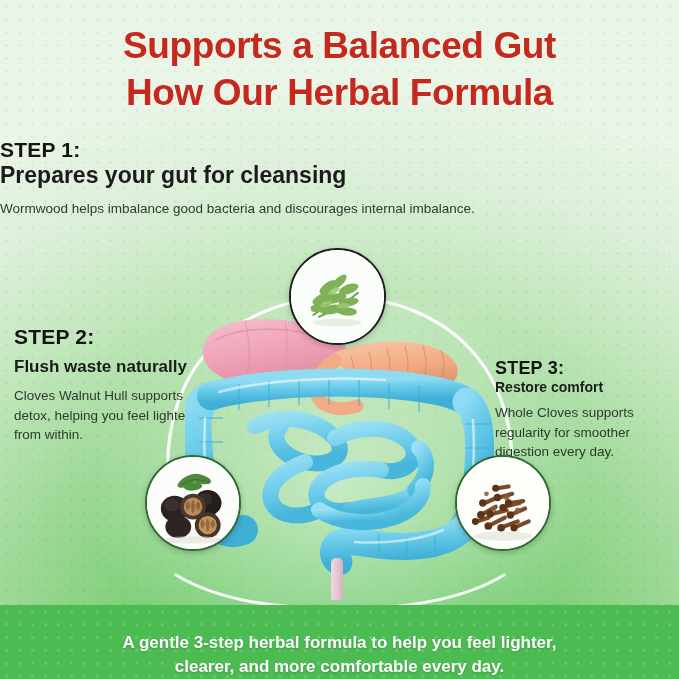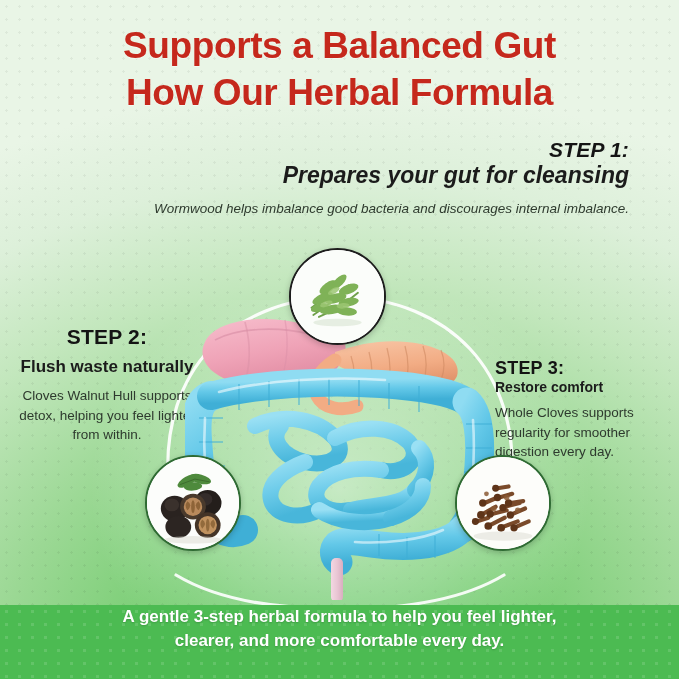--- a/index.html
+++ b/index.html
@@ -64,33 +64,32 @@
   .step-body {
     color: #2e3a2e;
     font-weight: normal;
   }
 
   .step1 {
     position: absolute;
     top: 138px;
     left: 0;
     width: 629px;
-    text-align: right;
-    font-style: italic;
+    text-align: left;
   }
   .step1 .step-head { font-size: 21px; }
   .step1 .step-sub { font-size: 23px; }
   .step1 .step-body { font-size: 13.5px; margin-top: 10px; line-height: 1.45; }
 
   .step2 {
     position: absolute;
     top: 325px;
     left: 14px;
     width: 186px;
-    text-align: center;
+    text-align: left;
   }
   .step2 .step-head { font-size: 21px; }
   .step2 .step-sub { font-size: 17px; margin-top: 7px; line-height: 1.3; }
   .step2 .step-body { font-size: 13.5px; margin-top: 8px; line-height: 1.45; }
 
   .step3 {
     position: absolute;
     top: 358px;
     left: 495px;
     width: 180px;
@@ -146,21 +145,21 @@
 
   
   .banner {
     position: absolute;
     left: 0;
     bottom: 0;
     width: 679px;
     height: 74px;
     background: #4cbb52;
     display: flex;
-    align-items: flex-start;
+    align-items: flex-end;
     justify-content: center;
   }
   .banner-dots {
     position: absolute;
     inset: 0;
     background-image: radial-gradient(rgba(255,255,255,0.13) 1.6px, transparent 1.7px);
     background-size: 13px 13px;
   }
   .banner-text {
     position: relative;

